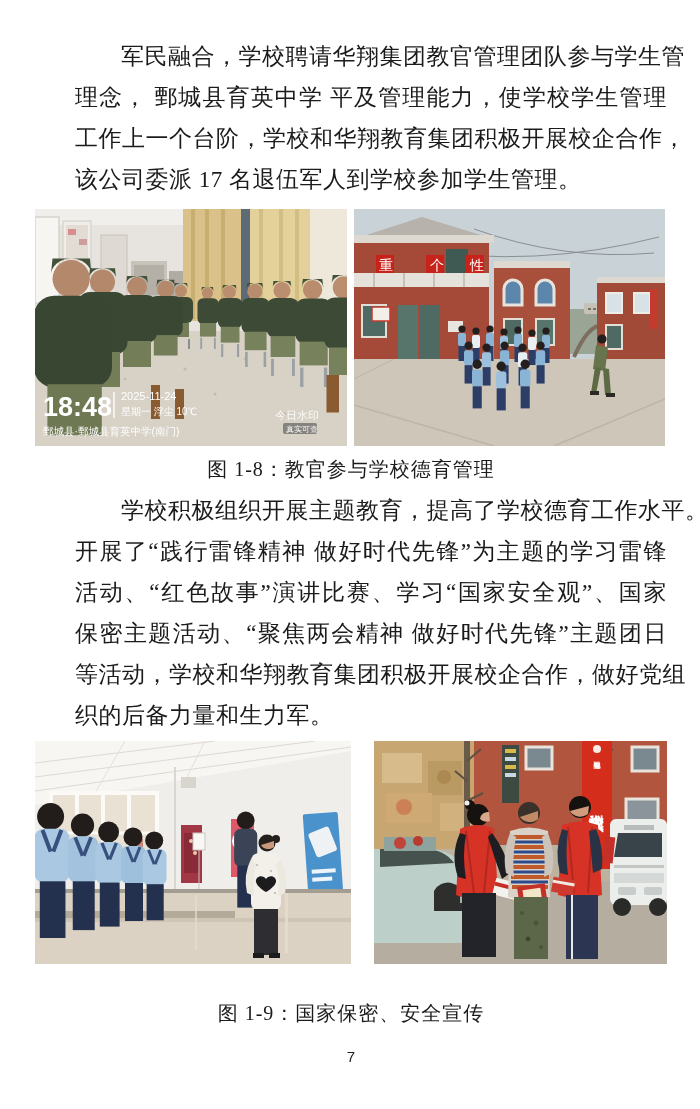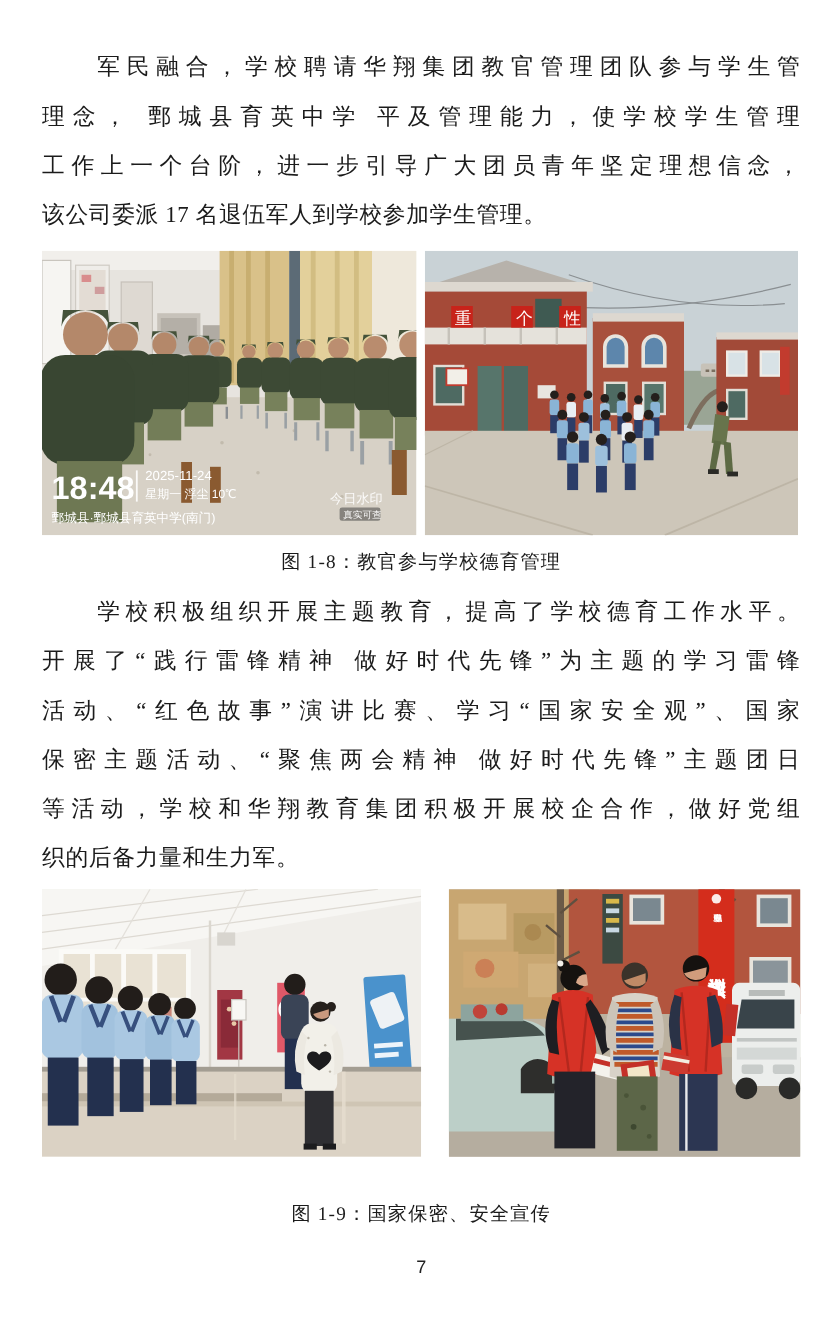--- a/index.html
+++ b/index.html
@@ -9,36 +9,37 @@
     width:700px; height:1109px;
     margin:0 auto;
     background:#ffffff;
     font-family:"Liberation Serif", serif;
     color:#1b1b1b;
     overflow:hidden;
   }
   .content { padding:36px 33px 0 35px; }
   .para { width:632px; }
   .para .line {
-    font-size:19px;
+    font-size:23px;
     line-height:41px;
     text-align:justify;
     text-align-last:justify;
     letter-spacing:0.5px;
     white-space:nowrap;
+    margin-left:40px;
   }
   .para .line.first { text-indent:46px; }
   .para .line.short { text-align-last:left; white-space:normal; }
   .photo-row { display:flex; }
   .photo-row.row1 { margin-top:9px; gap:7px; }
   .photo-row.row2 { margin-top:5px; gap:23px; }
   .photo { display:block; }
   .photo svg { display:block; }
   .caption {
-    font-size:16px;
+    font-size:20px;
     line-height:26px;
     text-align:center;
     letter-spacing:1px;
   }
   .caption.c1 { margin-top:10px; }
   .caption.c2 { margin-top:36px; }
   .para.p2 { margin-top:8px; }
   .footer {
     margin-top:22px;
     text-align:center;
@@ -51,21 +52,21 @@
 </style>
 </head>
 <body>
 
 <div class="page">
   <div class="content">
 
     <div class="para p1">
       <div class="line first">军民融合，学校聘请华翔集团教官管理团队参与学生管</div>
       <div class="line">理念， 鄄城县育英中学 平及管理能力，使学校学生管理</div>
-      <div class="line">工作上一个台阶，进一步引导广大团员青年坚定理想信念，</div>
+      <div class="line">工作上一个台阶，学校和华翔教育集团积极开展校企合作，</div>
       <div class="line short">该公司委派 17 名退伍军人到学校参加学生管理。</div>
     </div>
 
     <div class="photo-row row1">
 
       <div class="photo">
         <svg width="312" height="237" viewBox="0 0 312 237">
           <rect width="312" height="237" fill="#e7e4df"></rect>
           <rect width="312" height="16" fill="#f1efeb"></rect>
 

